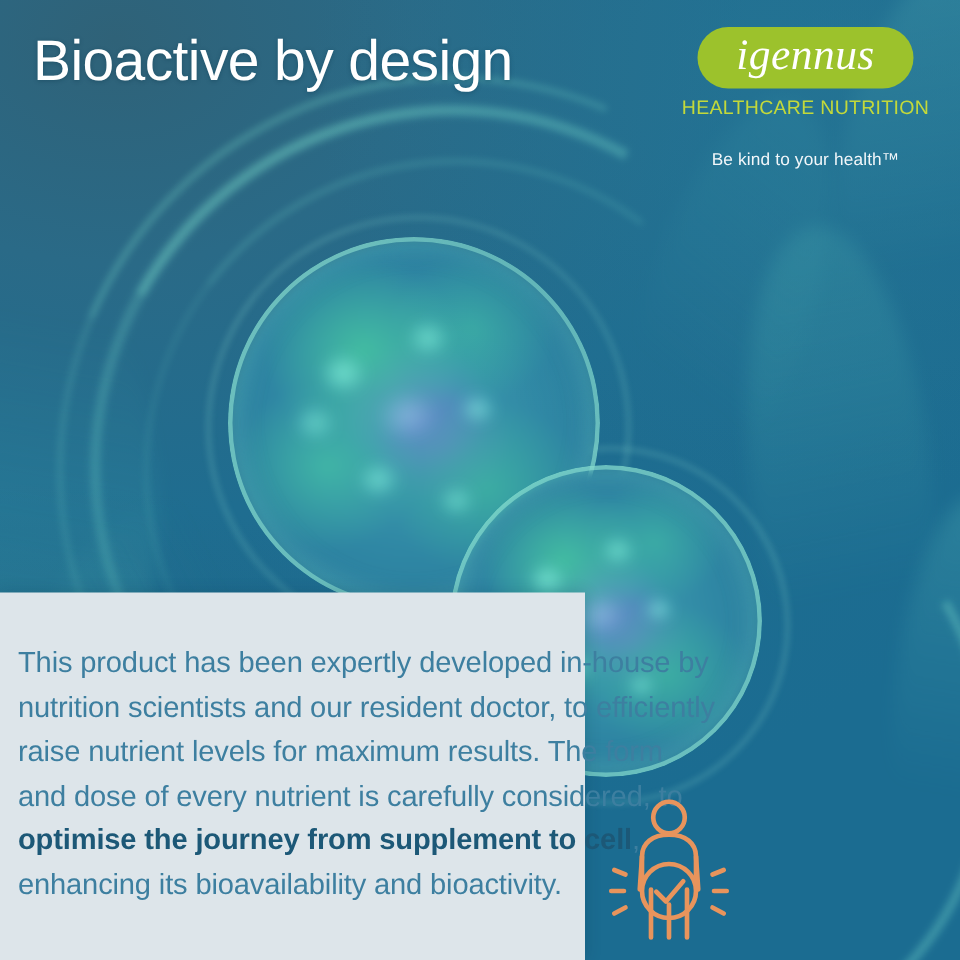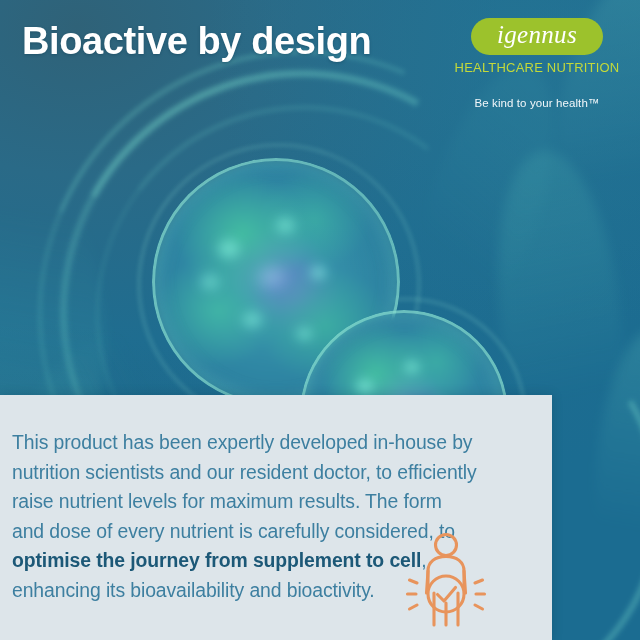--- a/index.html
+++ b/index.html
@@ -141,42 +141,42 @@
   .cell-halo.h1 { left: 138px; top: 144px; width: 278px; height: 278px; }
   .cell-halo.h2 { left: 288px; top: 298px; width: 234px; height: 234px; }
 
   
   .headline {
     position: absolute;
     left: 22px;
     top: 22px;
     color: #ffffff;
     font-size: 38px;
-    font-weight: bold;
+    font-weight: normal;
     letter-spacing: -0.4px;
     line-height: 1.05;
     text-shadow: 0 1px 3px rgba(10,50,70,0.35);
     white-space: nowrap;
   }
 
   .brand {
     position: absolute;
     right: 10px;
     top: 18px;
     width: 186px;
     text-align: center;
   }
   .brand-pill {
     display: inline-block;
     background: #9cc22c;
     border-radius: 22px;
     padding: 3px 26px 5px;
     color: #ffffff;
     font-family: "Liberation Serif", serif;
-    font-size: 25px;
+    font-size: 29px;
     font-style: italic;
     line-height: 1.14;
     letter-spacing: 0.3px;
   }
   .brand-sub {
     margin-top: 5px;
     color: #c3d93a;
     font-size: 13px;
     letter-spacing: 0.2px;
     white-space: nowrap;
@@ -187,21 +187,21 @@
     font-size: 11.5px;
     letter-spacing: 0.1px;
     white-space: nowrap;
   }
 
   
   .panel {
     position: absolute;
     left: 0;
     top: 395px;
-    width: 552px;
+    width: 390px;
     height: 245px;
     background: #dde5ea;
     box-shadow: 0 0 10px rgba(10,45,65,0.22);
   }
   .panel-body {
     position: absolute;
     left: 12px;
     top: 14px;
     width: 466px;
     color: #3d7fa0;

